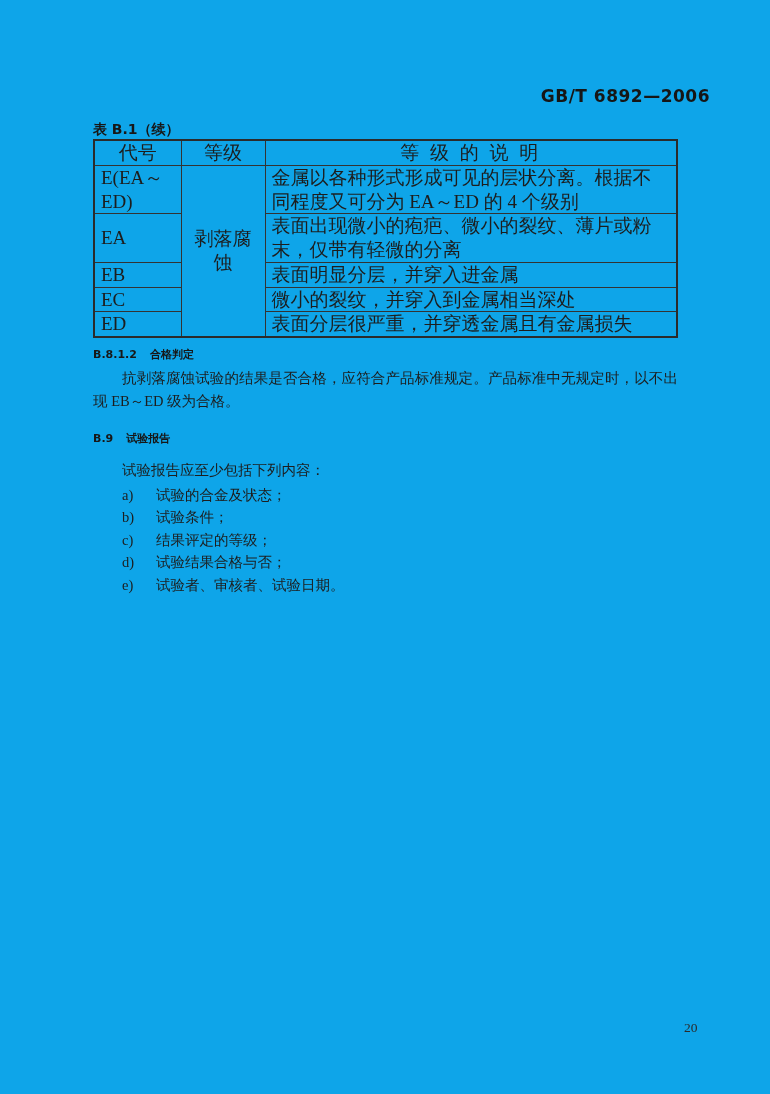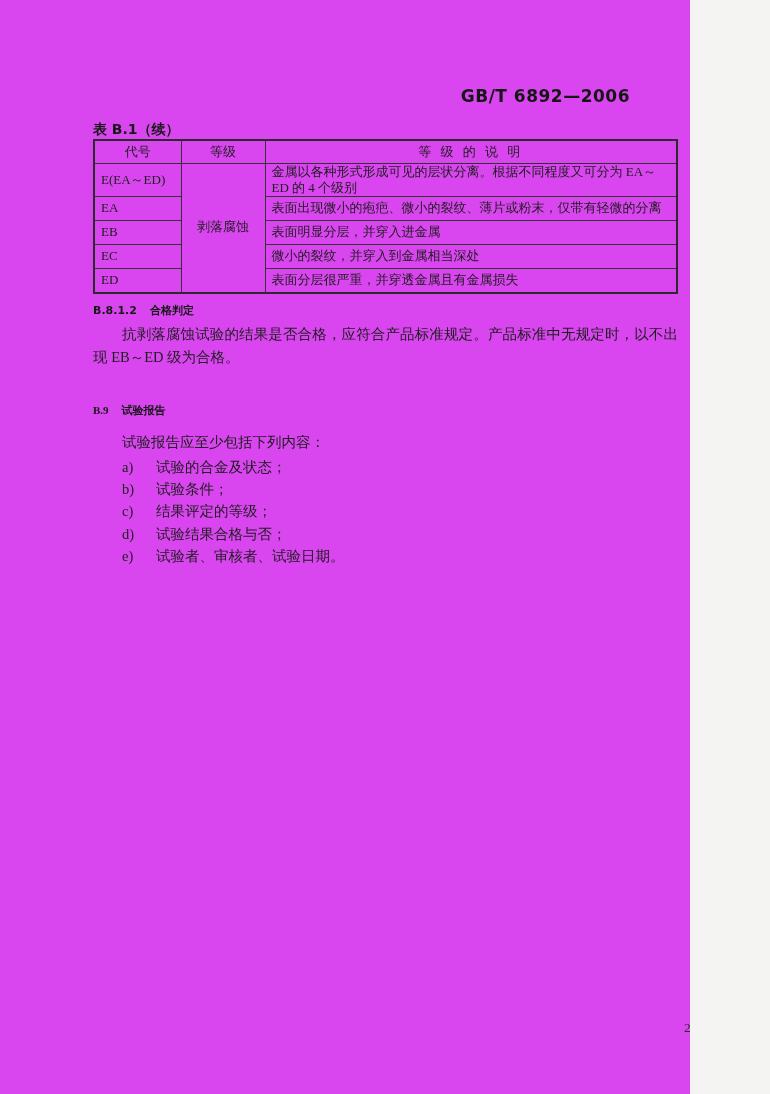--- a/index.html
+++ b/index.html
@@ -4,22 +4,22 @@
 <style>
   * { box-sizing: border-box; }
   html, body { margin: 0; padding: 0; }
   body {
     width: 770px; height: 1094px;
     background: #f4f4f2;
     font-family: "Liberation Serif", "DejaVu Serif", serif;
   }
   .page {
     position: relative;
-    width: 690px; height: 1094px;
-    background: #d946ef;
+    width: 770px; height: 1094px;
+    background: #0ea5e9;
     color: #1c1c1c;
     overflow: hidden;
   }
   .doc-header {
     position: absolute;
     top: 86px; right: 60px;
     font-family: "DejaVu Sans", "Liberation Sans", sans-serif;
     font-weight: bold;
     font-size: 17px;
     letter-spacing: 0.5px;
@@ -34,21 +34,21 @@
     font-family: "DejaVu Sans", "Liberation Sans", sans-serif;
     font-weight: bold;
     font-size: 14px;
     margin-bottom: 0;
     color: #171717;
   }
   table.grade-table {
     width: 585px;
     border-collapse: collapse;
     table-layout: fixed;
-    font-size: 13px;
+    font-size: 19px;
     color: #1d1d1d;
     border: 2px solid #2b2b2b;
   }
   table.grade-table th, table.grade-table td {
     border: 1px solid #333;
     padding: 0 6px;
     height: 24px;
     line-height: 1.25;
   }
   table.grade-table th {
@@ -71,21 +71,21 @@
   }
   .section-heading .sec-title { margin-left: 13px; }
   .para {
     margin: 5px 0 0 0;
     font-size: 14.5px;
     line-height: 23px;
     text-indent: 2em;
     text-align: justify;
     color: #1d1d1d;
   }
-  .section-heading.b9 { margin-top: 34px; font-family: Liberation Serif, serif; }
+  .section-heading.b9 { margin-top: 18px; }
   .intro {
     margin: 13px 0 0 0;
     font-size: 14.5px;
     line-height: 23px;
     text-indent: 2em;
     color: #1d1d1d;
   }
   .report-list { margin-top: 2px; }
   .list-item {
     display: flex;

